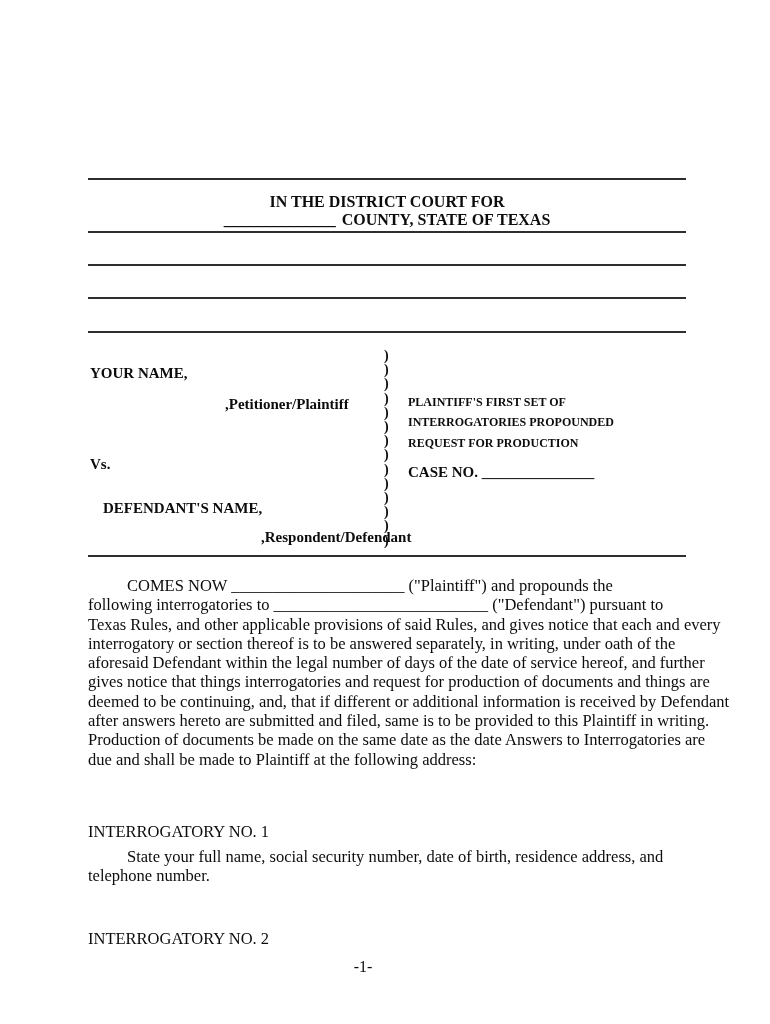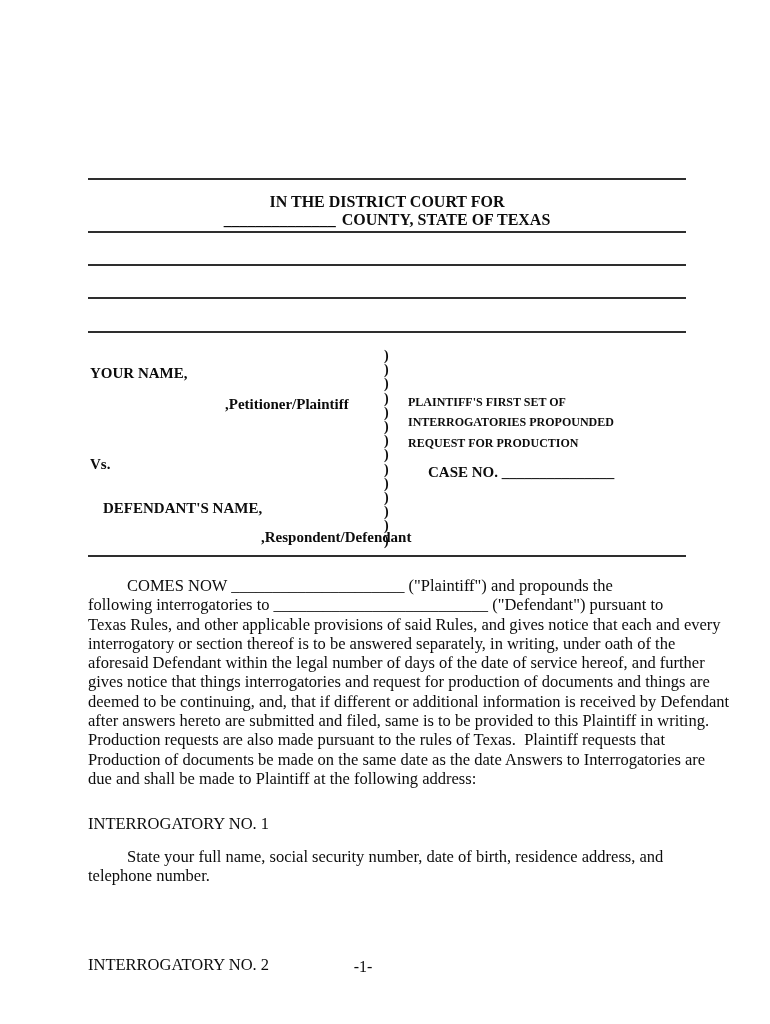--- a/index.html
+++ b/index.html
@@ -18,30 +18,30 @@
   .sender .line{white-space:nowrap;}
   
   .heading{left:88px;top:193px;width:598px;text-align:center;font-weight:bold;font-size:16px;line-height:18px;}
   .heading .county-blank{letter-spacing:0;margin-right:6px;}
   
   .caption{left:88px;top:345px;width:598px;height:210px;}
   .cap-name{position:absolute;font-weight:bold;font-size:15px;white-space:nowrap;}
   .paren-col{position:absolute;left:296px;top:4px;font-weight:bold;font-size:14px;line-height:14.2px;}
   .doc-title{position:absolute;left:320px;top:11px;width:278px;font-weight:bold;font-size:12px;line-height:20.3px;margin-top:36px;}
   .doc-title .line{white-space:nowrap;}
-  .case-line{position:absolute;left:340px;top:119px;font-weight:bold;font-size:15px;white-space:nowrap;}
+  .case-line{position:absolute;left:320px;top:119px;font-weight:bold;font-size:15px;white-space:nowrap;}
   
   .text-lines{font-size:16.5px;line-height:19.3px;}
   .text-lines .line{white-space:nowrap;}
   .text-lines .line:first-of-type{padding-left:39px;}
   .body-text{left:88px;top:576px;width:640px;}
-  .int-heading{font-size:16.5px;white-space:nowrap;}
+  .int-heading{font-size:16.5px;white-space:nowrap;margin-top:8px;}
   .int1-heading{left:88px;top:814px;}
   .int1-text{left:88px;top:847px;width:640px;}
-  .int2-heading{left:88px;top:955px;}
+  .int2-heading{left:88px;top:921px;}
   .footer{left:88px;top:958px;width:550px;text-align:center;font-size:16px;}
 </style>
 </head>
 <body>
 
 <div class="page">
 
 
   <div class="rule" style="top:178px;"></div>
 
@@ -101,21 +101,20 @@
   <div class="abs body-text text-lines">
 
   <div class="line">COMES NOW _____________________ ("Plaintiff") and propounds the</div>
       <div class="line">following interrogatories to __________________________ ("Defendant") pursuant to</div>
       <div class="line">Texas Rules, and other applicable provisions of said Rules, and gives notice that each and every</div>
       <div class="line">interrogatory or section thereof is to be answered separately, in writing, under oath of the</div>
       <div class="line">aforesaid Defendant within the legal number of days of the date of service hereof, and further</div>
       <div class="line">gives notice that things interrogatories and request for production of documents and things are</div>
       <div class="line">deemed to be continuing, and, that if different or additional information is received by Defendant</div>
       <div class="line">after answers hereto are submitted and filed, same is to be provided to this Plaintiff in writing.</div>
-      <div class="line">Production requests are also made pursuant to the rules of Texas.&nbsp; Plaintiff requests that</div>
       <div class="line">Production of documents be made on the same date as the date Answers to Interrogatories are</div>
       <div class="line">due and shall be made to Plaintiff at the following address:</div>
     </div>
 
   <div class="abs int-heading int1-heading">INTERROGATORY NO. 1</div>
   <div class="abs int1-text text-lines">
 
   <div class="line">State your full name, social security number, date of birth, residence address, and</div>
       <div class="line">telephone number.</div>
     </div>

